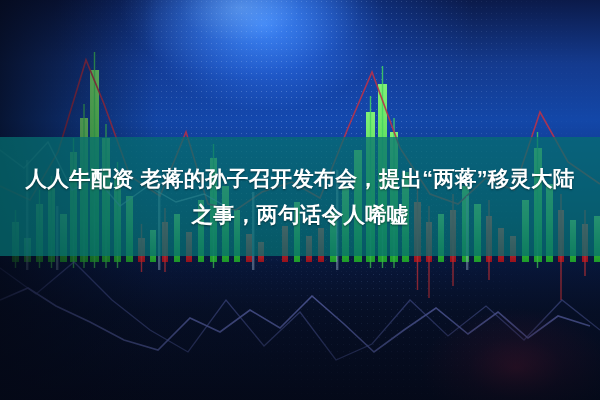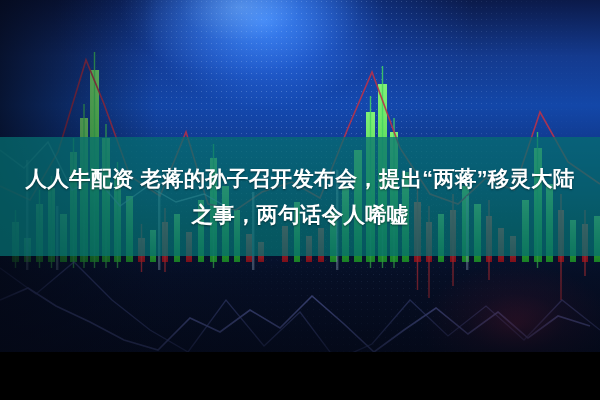--- a/index.html
+++ b/index.html
@@ -4,21 +4,21 @@
 <title>Banner</title>
 <style>
   html, body {
     margin: 0;
     padding: 0;
     background: #000;
   }
   #stage {
     position: relative;
     width: 600px;
-    height: 352px;
+    height: 400px;
     overflow: hidden;
     font-family: "Liberation Sans", "DejaVu Sans", sans-serif;
     background: #0a1430;
   }
 
   
   .layer { position: absolute; inset: 0; }
 
   
   #bg-base {

